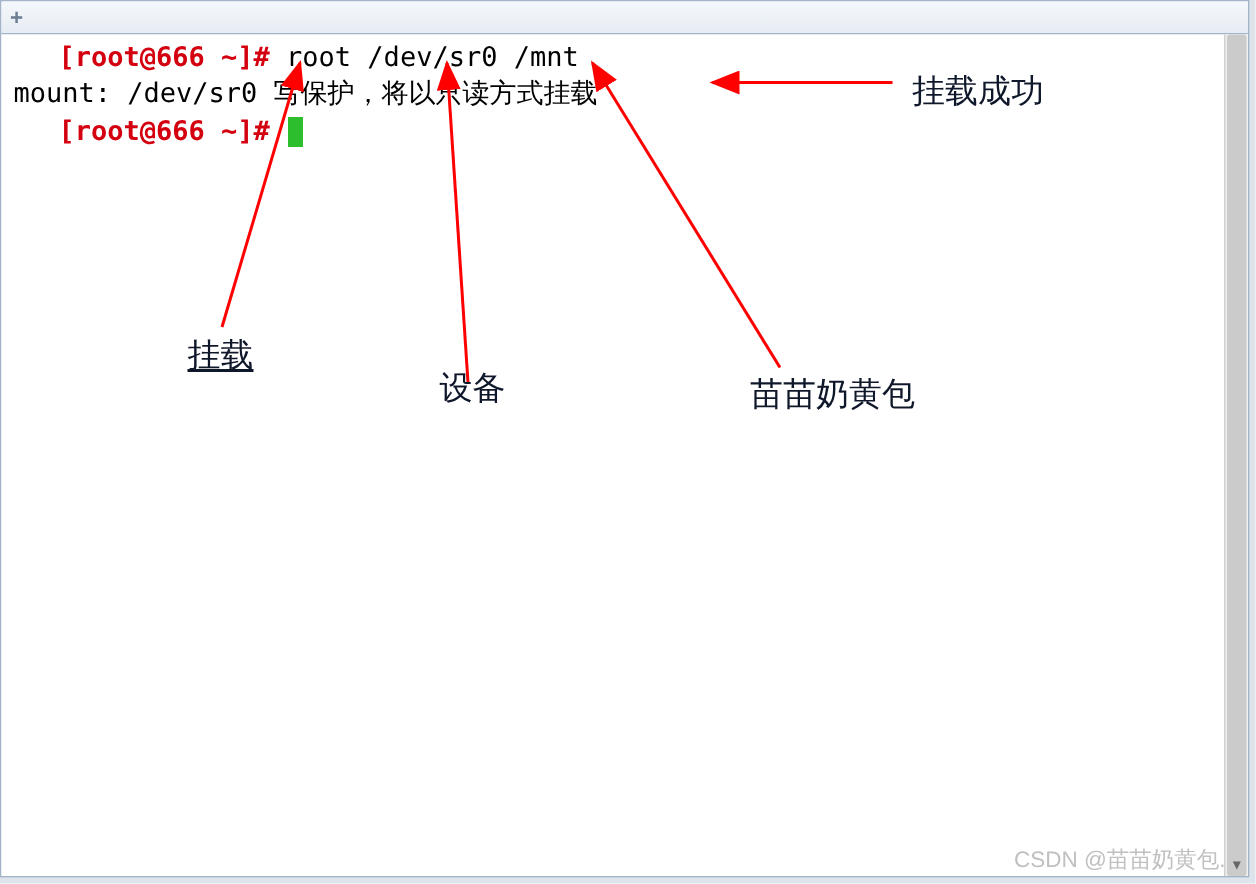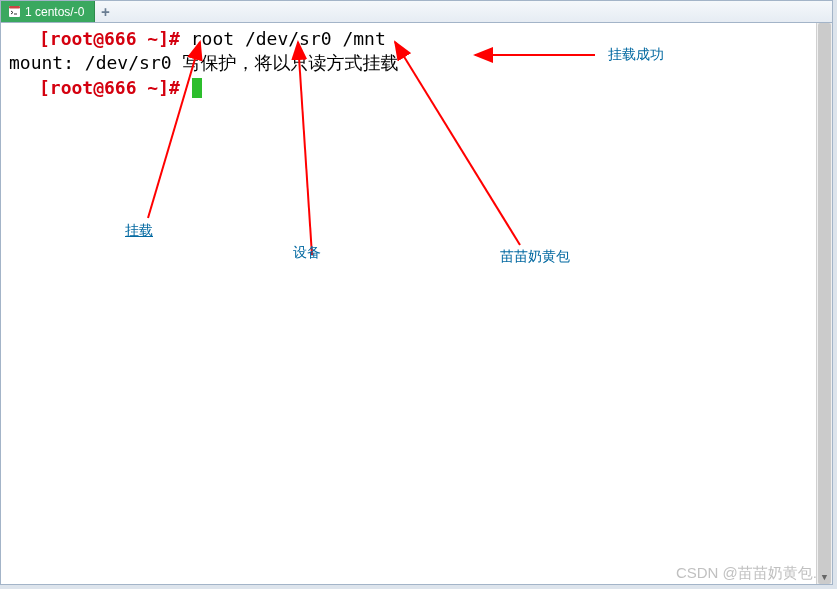--- a/index.html
+++ b/index.html
@@ -118,23 +118,23 @@
     .scrollbar-arrow.down { bottom: 0; }
     
     
     .annotations {
       position: absolute;
       inset: 0;
       pointer-events: none;
     }
     .ann-label {
       position: absolute;
-      color: #0369a1;
+      color: #0f172a;
       font-family: "SimSun", "Microsoft YaHei", sans-serif;
-      font-size: 14px;
+      font-size: 22px;
     }
     .arrow-svg {
       position: absolute;
       top: 0;
       left: 0;
       width: 837px;
       height: 589px;
       overflow: visible;
     }
     .watermark {
@@ -144,30 +144,20 @@
       font-family: Arial, sans-serif;
       font-size: 15px;
       color: rgba(140,140,140,0.55);
     }
   </style>
 </head>
 <body>
 
 <div class="window">
   <div class="tab-bar">
-    <div class="tab">
-      <span class="tab-icon">
-        <svg width="11" height="11" viewBox="0 0 11 11">
-          <rect x="0" y="0" width="11" height="11" fill="#fff" rx="1"></rect>
-          <rect x="0" y="0" width="11" height="2.5" fill="#c44" rx="1"></rect>
-          <path d="M2 5 L4 6.5 L2 8 M5 8 L8 8" stroke="#333" stroke-width="1" fill="none"></path>
-        </svg>
-      </span>
-      <span>1 centos/-0</span>
-    </div>
     <div class="tab-plus">+</div>
   </div>
 
   <div class="terminal"><span class="prompt-red">[root@666 ~]#</span><span class="cmd-black"> root /dev/sr0 /mnt</span>
 <span class="cmd-black">mount: /dev/sr0 写保护，将以只读方式挂载</span>
 <span class="prompt-red">[root@666 ~]#</span><span class="cmd-black"> </span><span class="cursor"></span>
   </div>
 
   <div class="scrollbar">
     <div class="scrollbar-arrow up">▲</div>

